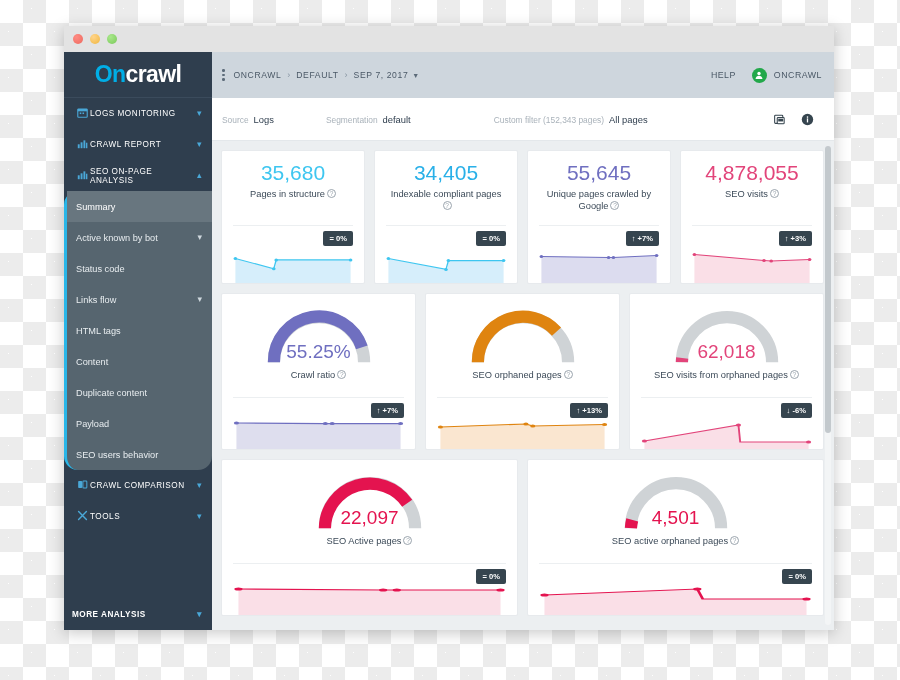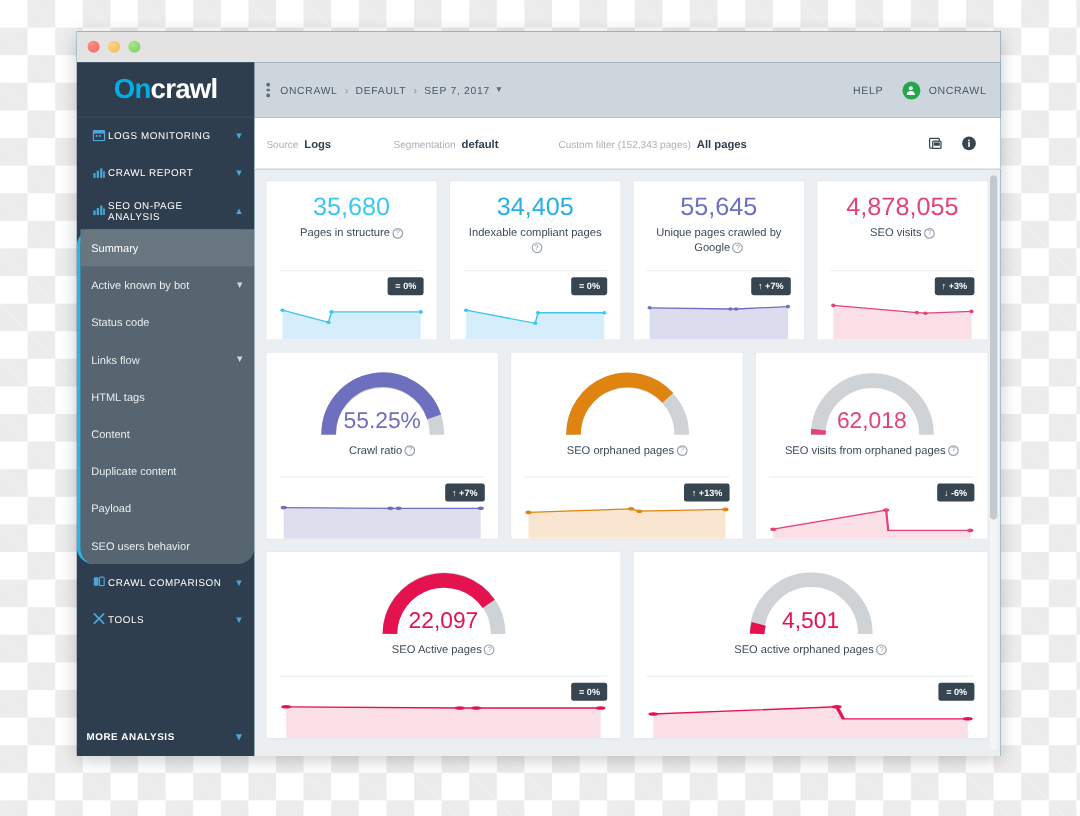--- a/index.html
+++ b/index.html
@@ -19,21 +19,21 @@
       linear-gradient(45deg, #ececec 25%, transparent 25%, transparent 75%, #ececec 75%);
     background-size: 46px 46px;
     background-position: 0 0, 23px 23px;
   }
 
   
   #window {
     position: absolute;
     left: 64px; top: 26px;
     width: 770px; height: 604px;
-    background: #0c4a6e;
+    background: #404040;
     box-shadow: 0 3px 14px rgba(0,0,0,0.22);
     display: flex; flex-direction: column;
     overflow: hidden;
   }
 
   
   #titlebar {
     height: 26px; flex: none;
     background: #e3e3e3;
     display: flex; align-items: center;
@@ -130,23 +130,23 @@
 
   #filterbar {
     height: 43px; flex: none;
     background: #ffffff;
     border-bottom: 1px solid #e4e8eb;
     display: flex; align-items: center;
     padding: 0 20px 0 10px;
   }
   .filt { display: flex; align-items: baseline; gap: 5px; white-space: nowrap; cursor: pointer; }
   .filt .k { font-size: 8.4px; color: #a9b2ba; }
-  .filt .v { font-size: 9.4px; color: #2f3e4e; font-weight: bold; }
+  .filt .v { font-size: 9.4px; color: #2f3e4e; font-weight: normal; }
   #filt-seg { margin-left: 52px; }
-  #filt-cf  { margin-left: 50px; }
+  #filt-cf  { margin-left: 83px; }
   #filterbar-spacer { flex: 1; }
   .hicon { margin-left: 14px; cursor: pointer; display:flex; align-items:center; }
 
   
   #dash {
     flex: 1; min-height: 0;
     background: #eceff1;
     position: relative;
     overflow: hidden;
     padding: 9px 10px 0 9px;

